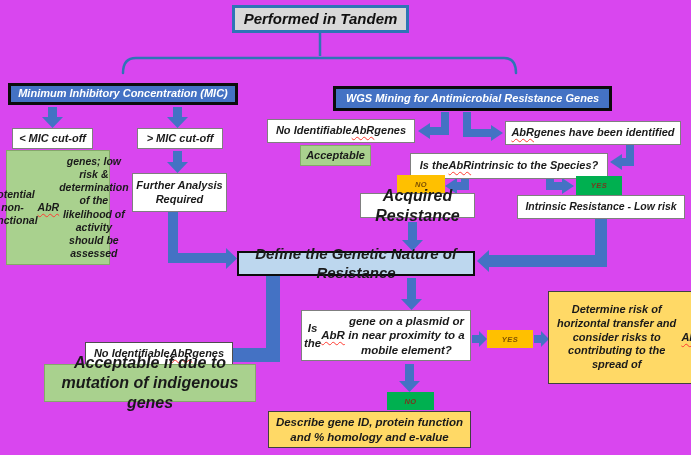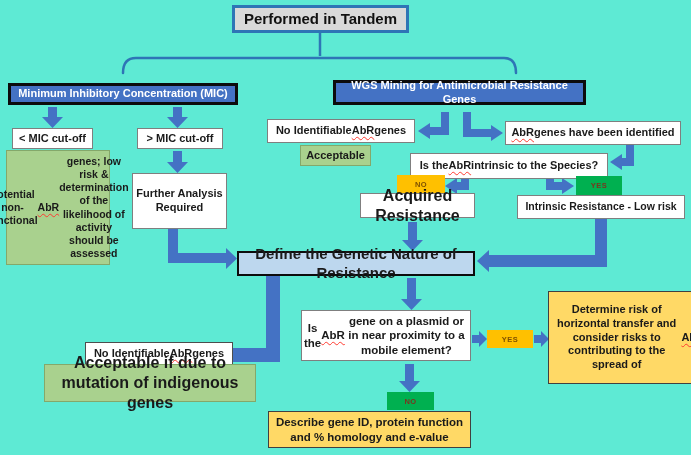--- a/index.html
+++ b/index.html
@@ -1,18 +1,18 @@
 <!DOCTYPE html>
 <html><head>
 <meta charset="utf-8">
 <style>
   html,body{margin:0;padding:0;background:#ffffff;}
   .stage{
-    position:relative;width:691px;height:455px;background:#5eead4;
-    font-family:"Liberation Sans",sans-serif;color:#1a1a1a;overflow:hidden;
+    position:relative;width:691px;height:455px;background:#d946ef;
+    font-family:"Liberation Sans",sans-serif;color:#1a1a1a;overflow:hidden;font-style:italic;
   }
   .box{
     position:absolute;display:flex;align-items:center;justify-content:center;
     text-align:center;box-sizing:border-box;line-height:1.25;
   }
   .white{background:#ffffff;border:1px solid #7f7f7f;font-weight:600;}
   .green{background:#a9d18e;border:1px solid #84a86a;font-weight:600;}
   .yellow{background:#ffd966;border:1.5px solid #404040;font-weight:600;}
   .hdr{background:#4472c4;border:3px solid #0c0c0c;color:#ffffff;font-weight:700;}
   .titlebox{background:#d9d9d9;border:3px solid #2e75b6;color:#111;font-weight:700;font-size:15px;}
@@ -67,23 +67,23 @@
   <div class="box titlebox" style="left:232px;top:5px;width:177px;height:28px;">Performed in Tandem</div>
 
   <div class="box white" style="left:12px;top:128px;width:81px;height:21px;font-size:11px;">&lt; MIC cut-off</div>
 
   <div class="box hdr" style="left:8px;top:83px;width:230px;height:22px;font-size:11px;">Minimum Inhibitory Concentration (MIC)</div>
 
   <div class="box white" style="left:137px;top:128px;width:86px;height:21px;font-size:11px;">&gt; MIC cut-off</div>
 
   <div class="box green" style="left:6px;top:150px;width:104px;height:115px;font-size:10.5px;padding:2px;">Potential non-functional <span class="sq">AbR</span> genes; low risk &amp; determination of the likelihood of activity should be assessed</div>
 
-  <div class="box white" style="left:132px;top:173px;width:95px;height:56px;font-size:11px;">Further Analysis Required</div>
+  <div class="box white" style="left:132px;top:173px;width:95px;height:39px;font-size:11px;">Further Analysis Required</div>
 
-  <div class="box hdr" style="left:333px;top:80px;width:253px;height:25px;font-size:11px;">WGS Mining for Antimicrobial Resistance Genes</div>
+  <div class="box hdr" style="left:333px;top:86px;width:279px;height:25px;font-size:11px;">WGS Mining for Antimicrobial Resistance Genes</div>
 
   <div class="box white" style="left:267px;top:119px;width:148px;height:24px;font-size:11px;">No Identifiable <span class="sq">AbR</span> genes</div>
 
   <div class="box green" style="left:300px;top:145px;width:71px;height:21px;font-size:11px;">Acceptable</div>
 
   <div class="box white" style="left:505px;top:121px;width:176px;height:24px;font-size:11px;"><span class="sq">AbR</span> genes have been identified</div>
 
   <div class="box white" style="left:410px;top:153px;width:198px;height:26px;font-size:11px;">Is the <span class="sq">AbR</span> intrinsic to the Species?</div>
 
   <div class="lbl lbl-yellow" style="left:397px;top:175px;width:48px;height:18px;">NO</div>

